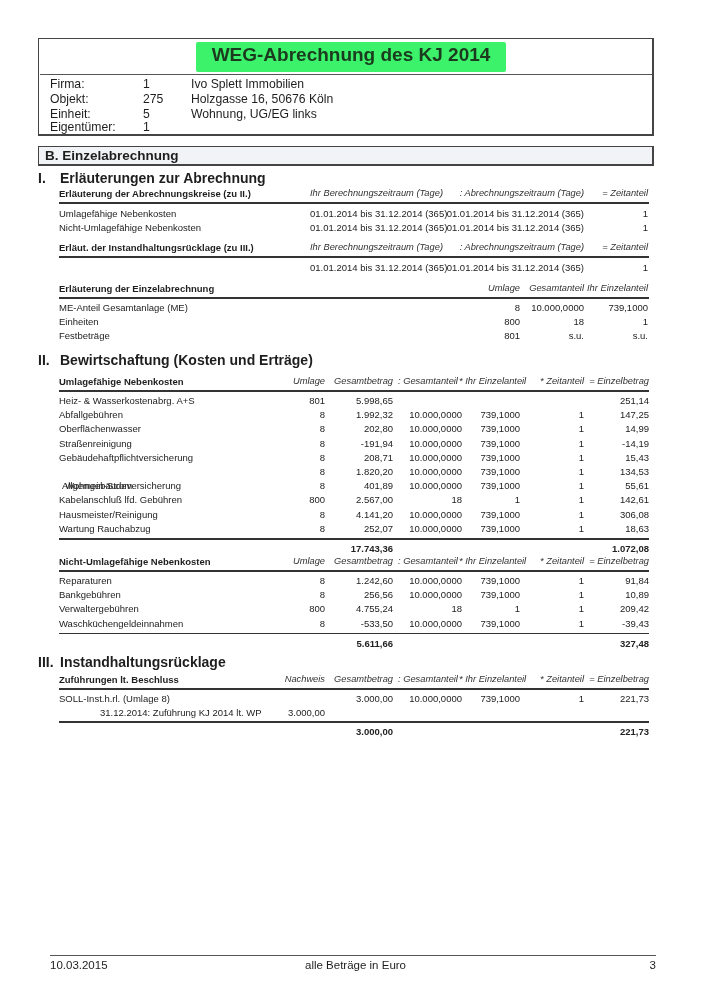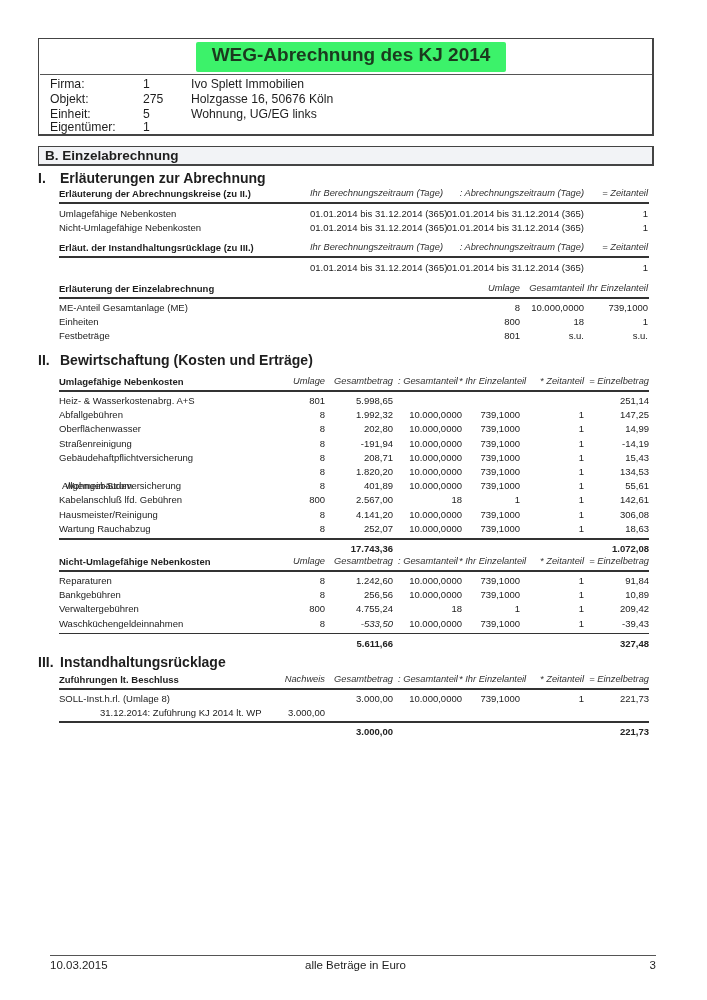--- a/index.html
+++ b/index.html
@@ -262,21 +262,21 @@
       <div class="abs row r" style="left: 270px; top: 603.4px; width: 55px;">800</div>
       <div class="abs row r" style="left: 325px; top: 603.4px; width: 68px;">4.755,24</div>
       <div class="abs row r" style="left: 398px; top: 603.4px; width: 64px;">18</div>
       <div class="abs row r" style="left: 462px; top: 603.4px; width: 58px;">1</div>
       <div class="abs row r" style="left: 530px; top: 603.4px; width: 54px;">1</div>
       <div class="abs row r" style="left: 584px; top: 603.4px; width: 65px;">209,42</div>
     </div>
     <div>
       <div class="abs row " style="left: 59px; top: 617.6px;">Waschküchengeldeinnahmen</div>
       <div class="abs row r" style="left: 270px; top: 617.6px; width: 55px;">8</div>
-      <div class="abs row r" style="left: 325px; top: 617.6px; width: 68px; font-style: italic;">-533,50</div>
+      <div class="abs row r" style="left: 325px; top: 617.6px; width: 68px;">-533,50</div>
       <div class="abs row r" style="left: 398px; top: 617.6px; width: 64px;">10.000,0000</div>
       <div class="abs row r" style="left: 462px; top: 617.6px; width: 58px;">739,1000</div>
       <div class="abs row r" style="left: 530px; top: 617.6px; width: 54px;">1</div>
       <div class="abs row r" style="left: 584px; top: 617.6px; width: 65px;">-39,43</div>
     </div>
     <div class="abs hline" style="left: 59px; top: 632.8px; width: 590px;"></div>
     <div class="abs row r bold" style="left: 325px; top: 637.8px; width: 68px;">5.611,66</div>
     <div class="abs row r bold" style="left: 584px; top: 637.8px; width: 65px;">327,48</div>
   </div>
 

